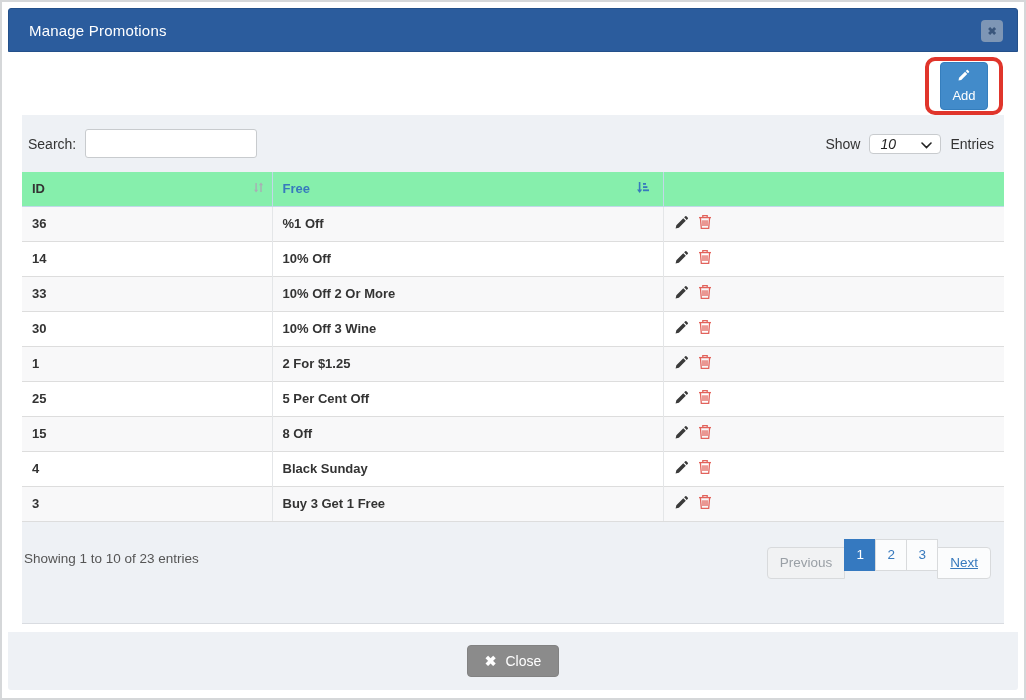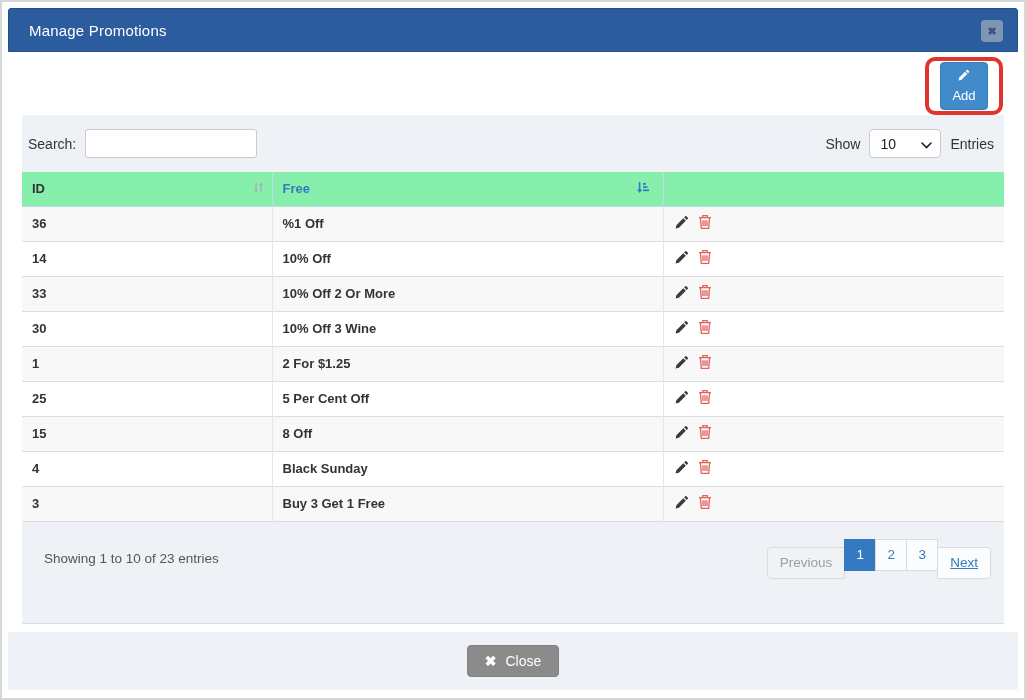--- a/index.html
+++ b/index.html
@@ -43,23 +43,23 @@
     height:57px; display:flex; justify-content:space-between; align-items:center;
     padding:12px 10px 12px 6px;
   }
   .ctrl-left, .ctrl-right { display:flex; align-items:center; gap:9px; }
   .ctrl-label { font-size:14px; color:#333; }
   .search-input {
     width:172px; height:29px; border:1px solid #c8cbce; border-radius:3px;
     background:#fff; padding:0 8px; font-size:13px; font-family:"Liberation Sans", sans-serif;
   }
   .page-size {
-    width:72px; height:29px; border:1px solid #c8cbce; border-radius:4px; background:#fff;
+    width:72px; height:20px; border:1px solid #c8cbce; border-radius:4px; background:#fff;
     display:flex; align-items:center; justify-content:space-between;
-    padding:0 8px 0 10px; font-size:14px; color:#222; cursor:pointer;
+    padding:0 8px 0 10px; font-size:14px; color:#222; cursor:pointer;font-style:italic;
   }
   
   table { width:982px; border-collapse:collapse; table-layout:fixed; }
   col.c-id { width:250px; } col.c-name { width:391px; } col.c-act { width:341px; }
   thead th {
     height:34px; background:#86efac; text-align:left; padding:0 10px;
     font-size:13px; color:#333; position:relative; cursor:pointer;
     border-right:1px solid #c2d8e9; border-bottom:1px solid #c2d8e9;
   }
   thead th:last-child { border-right:none; }
@@ -72,21 +72,21 @@
   }
   tbody td:last-child { border-right:none; }
   tbody tr:last-child td { border-bottom:1px solid #dddddd; }
   tbody tr:nth-child(odd) { background:#f8f8f9; }
   tbody tr:nth-child(even) { background:#ffffff; }
   .actions-cell { display:flex; align-items:center; gap:9px; height:34px; }
   .icon-btn { background:none; border:none; padding:0; cursor:pointer; display:flex; align-items:center; }
   
   .panel-info-row {
     display:flex; justify-content:space-between; align-items:center;
-    padding:17px 13px 0 22px;
+    padding:17px 13px 0 2px;
   }
   .info-text { font-size:13.5px; color:#555; }
   .pagination { display:inline-flex; }
   .page-btn {
     min-width:32px; height:32px; line-height:30px; text-align:center;
     border:1px solid #d8dadc; margin-left:-1px; background:#fbfcfd;
     color:#3779bd; font-size:13.5px; text-decoration:none; cursor:pointer; display:block;
   }
   .page-btn.wide { padding:0 12px;margin-top:8px; }
   .page-btn.first { border-radius:4px 0 0 4px; margin-left:0; }

